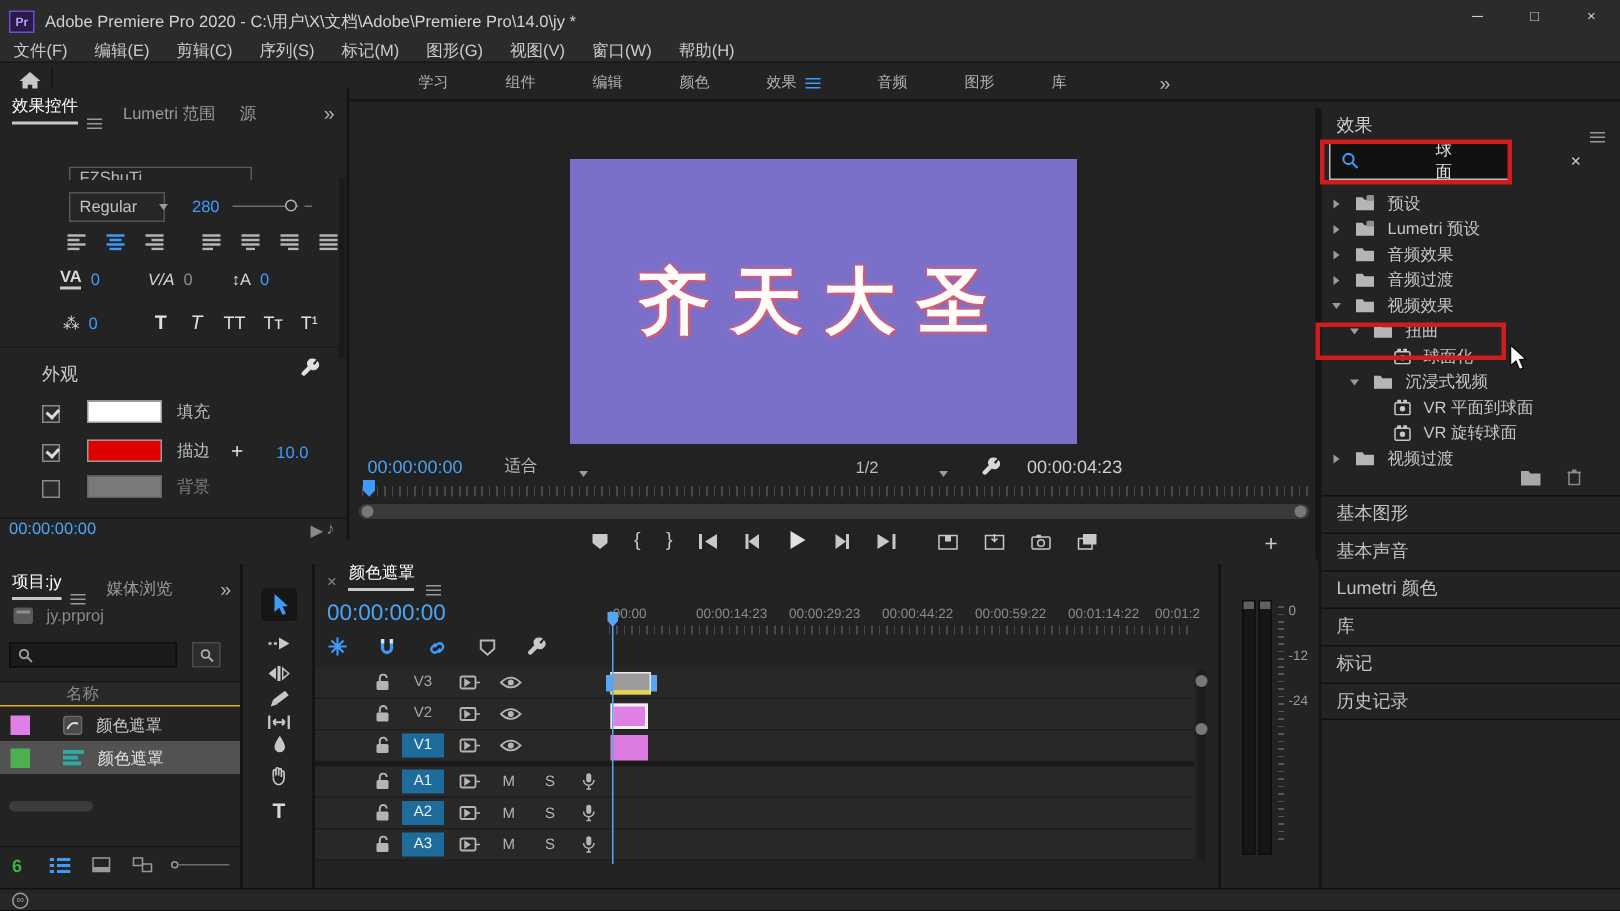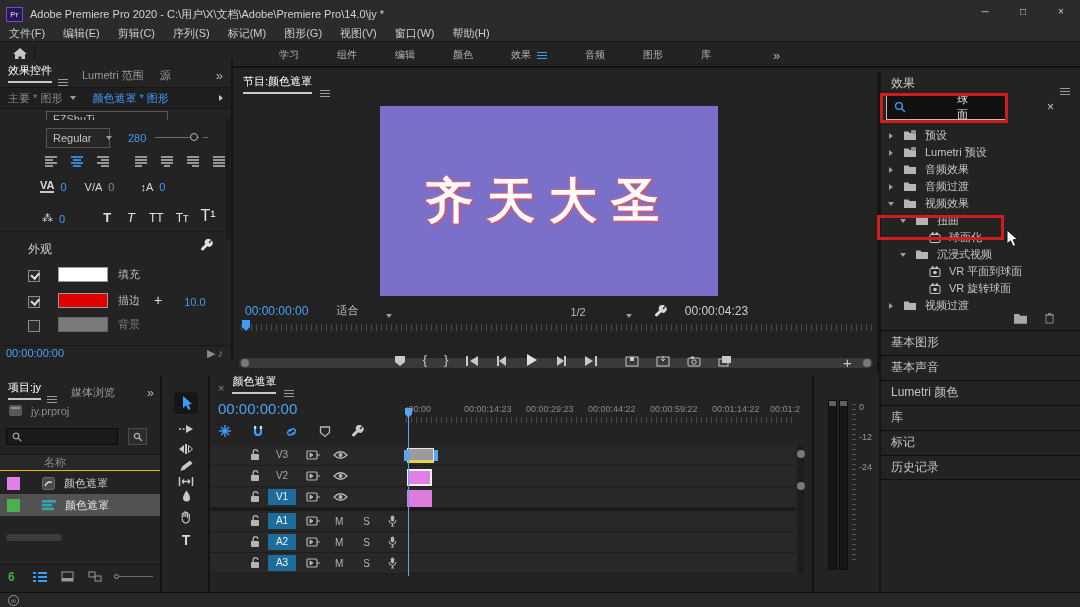--- a/index.html
+++ b/index.html
@@ -159,26 +159,20 @@
   </div>
 
   <div id="ec" class="abs">
     <div class="row" style="height:24px">
       <span class="ptab active" style="margin-left:8px">效果控件</span>
       <span class="hamb" style="margin-left:6px"></span>
       <span class="ptab" style="margin-left:14px">Lumetri 范围</span>
       <span class="ptab" style="margin-left:16px">源</span>
       <span style="margin-left:auto;margin-right:8px;font-size:13px;color:#b0b0b0">»</span>
     </div>
-    <div id="ec-cliprow">
-      <span class="dim" style="margin-left:8px">主要 * 图形</span>
-      <span class="chevd" style="margin-left:8px"></span>
-      <span class="blue" style="margin-left:16px">颜色遮罩 * 图形</span>
-      <span class="chevr" style="margin-left:auto;margin-right:8px;border-left-color:#c8c8c8"></span>
-    </div>
     <div id="font-sliver">
       <div class="fbox"><span>FZShuTi</span></div>
     </div>
     <div class="abs dd" style="left:46px;top:69px;width:64px">
       <span>Regular</span>
         <span class="chevd"></span>
     </div>
     <span class="abs blue numfield" style="left:128px;top:73px">280</span>
     <span class="abs" style="left:155px;top:78px;width:44px;height:1px;background:#6e6e6e"></span>
     <span class="abs" style="left:190px;top:74px;width:8px;height:8px;border:1.5px solid #b5b5b5;border-radius:50%;background:#232323"></span>
@@ -247,34 +241,34 @@
             <line x1="1" y1="5" x2="13" y2="5"></line>
             <line x1="1" y1="8" x2="13" y2="8"></line>
             <line x1="1" y1="11" x2="13" y2="11"></line>
           </g>
         </svg>
     </div>
 
     <div class="abs row" style="left:40px;top:120px">
       <span style="font-weight:bold;border-bottom:2px solid #c8c8c8;color:#d8d8d8">VA</span>
       <span class="blue" style="margin-left:6px">0</span>
-      <span style="margin-left:18px;color:#d8d8d8">V/A</span>
+      <span style="margin-left:32px;font-style:italic;color:#d8d8d8">V/A</span>
       <span class="dim" style="margin-left:6px">0</span>
       <span style="margin-left:26px;color:#d8d8d8">↕A</span>
       <span class="blue" style="margin-left:6px">0</span>
     </div>
 
     <div class="abs row" style="left:42px;top:148px">
       <span style="color:#d8d8d8">⁂</span>
       <span class="blue" style="margin-left:6px">0</span>
       <span style="margin-left:38px;font-weight:bold;font-size:13px;color:#e0e0e0">T</span>
       <span style="margin-left:16px;font-style:italic;font-size:13px;color:#e0e0e0">T</span>
       <span style="margin-left:14px;font-size:12px;color:#e0e0e0">TT</span>
       <span style="margin-left:12px;font-size:12px;color:#e0e0e0">Tт</span>
-      <span style="margin-left:12px;font-size:16px;color:#e0e0e0">T¹</span>
+      <span style="margin-left:12px;font-size:12px;color:#e0e0e0">T¹</span>
     </div>
 
     <span class="abs" style="left:0;top:172px;width:231px;height:1px;background:#1a1a1a"></span>
 
     <span class="abs" style="left:28px;top:182px;font-size:12px;color:#cdcdcd">外观</span>
     <span class="abs" style="left:200px;top:180px">
       <svg width="13" height="13" viewBox="0 0 13 13">
           <path d="M11.6 1.6 a3.6 3.6 0 0 1 -4.3 5.7 L3.4 11.2 a1.5 1.5 0 0 1 -2.1 -2.1 L5.2 5.2 a3.6 3.6 0 0 1 5.7 -4.3 L8.6 3.2 l1.2 1.2 z" fill="#e0e0e0"></path>
         </svg>
     </span>
@@ -297,24 +291,20 @@
     </div>
     <div id="ec-bottom">
       <span class="tc" style="margin-left:6px">00:00:00:00</span>
       <span class="dim" style="margin-left:auto">▶</span>
       <span class="dim" style="margin:0 8px 0 2px">♪</span>
     </div>
     <span class="abs" style="left:226px;top:60px;width:4px;height:120px;background:#1a1a1a;border-radius:2px"></span>
   </div>
 
   <div id="pgm" class="abs">
-    <div class="row" style="height:22px">
-      <span class="ptab active" style="margin-left:10px">节目:颜色遮罩</span>
-      <span class="hamb" style="margin-left:8px"></span>
-    </div>
     <div id="pgm-view" style="background:#7b70c9">
       <span id="pgm-text">齐天大圣</span>
     </div>
     <div class="abs row" style="left:0;top:224px;width:644px;height:22px">
       <span class="tc" style="margin-left:12px;font-size:12px">00:00:00:00</span>
       <span style="margin-left:28px;color:#bdbdbd">适合</span>
       <span class="chevd" style="margin-left:28px"></span>
       <span style="margin-left:178px;color:#bdbdbd">1/2</span>
       <span class="chevd" style="margin-left:40px"></span>
       <span style="margin-left:22px">

